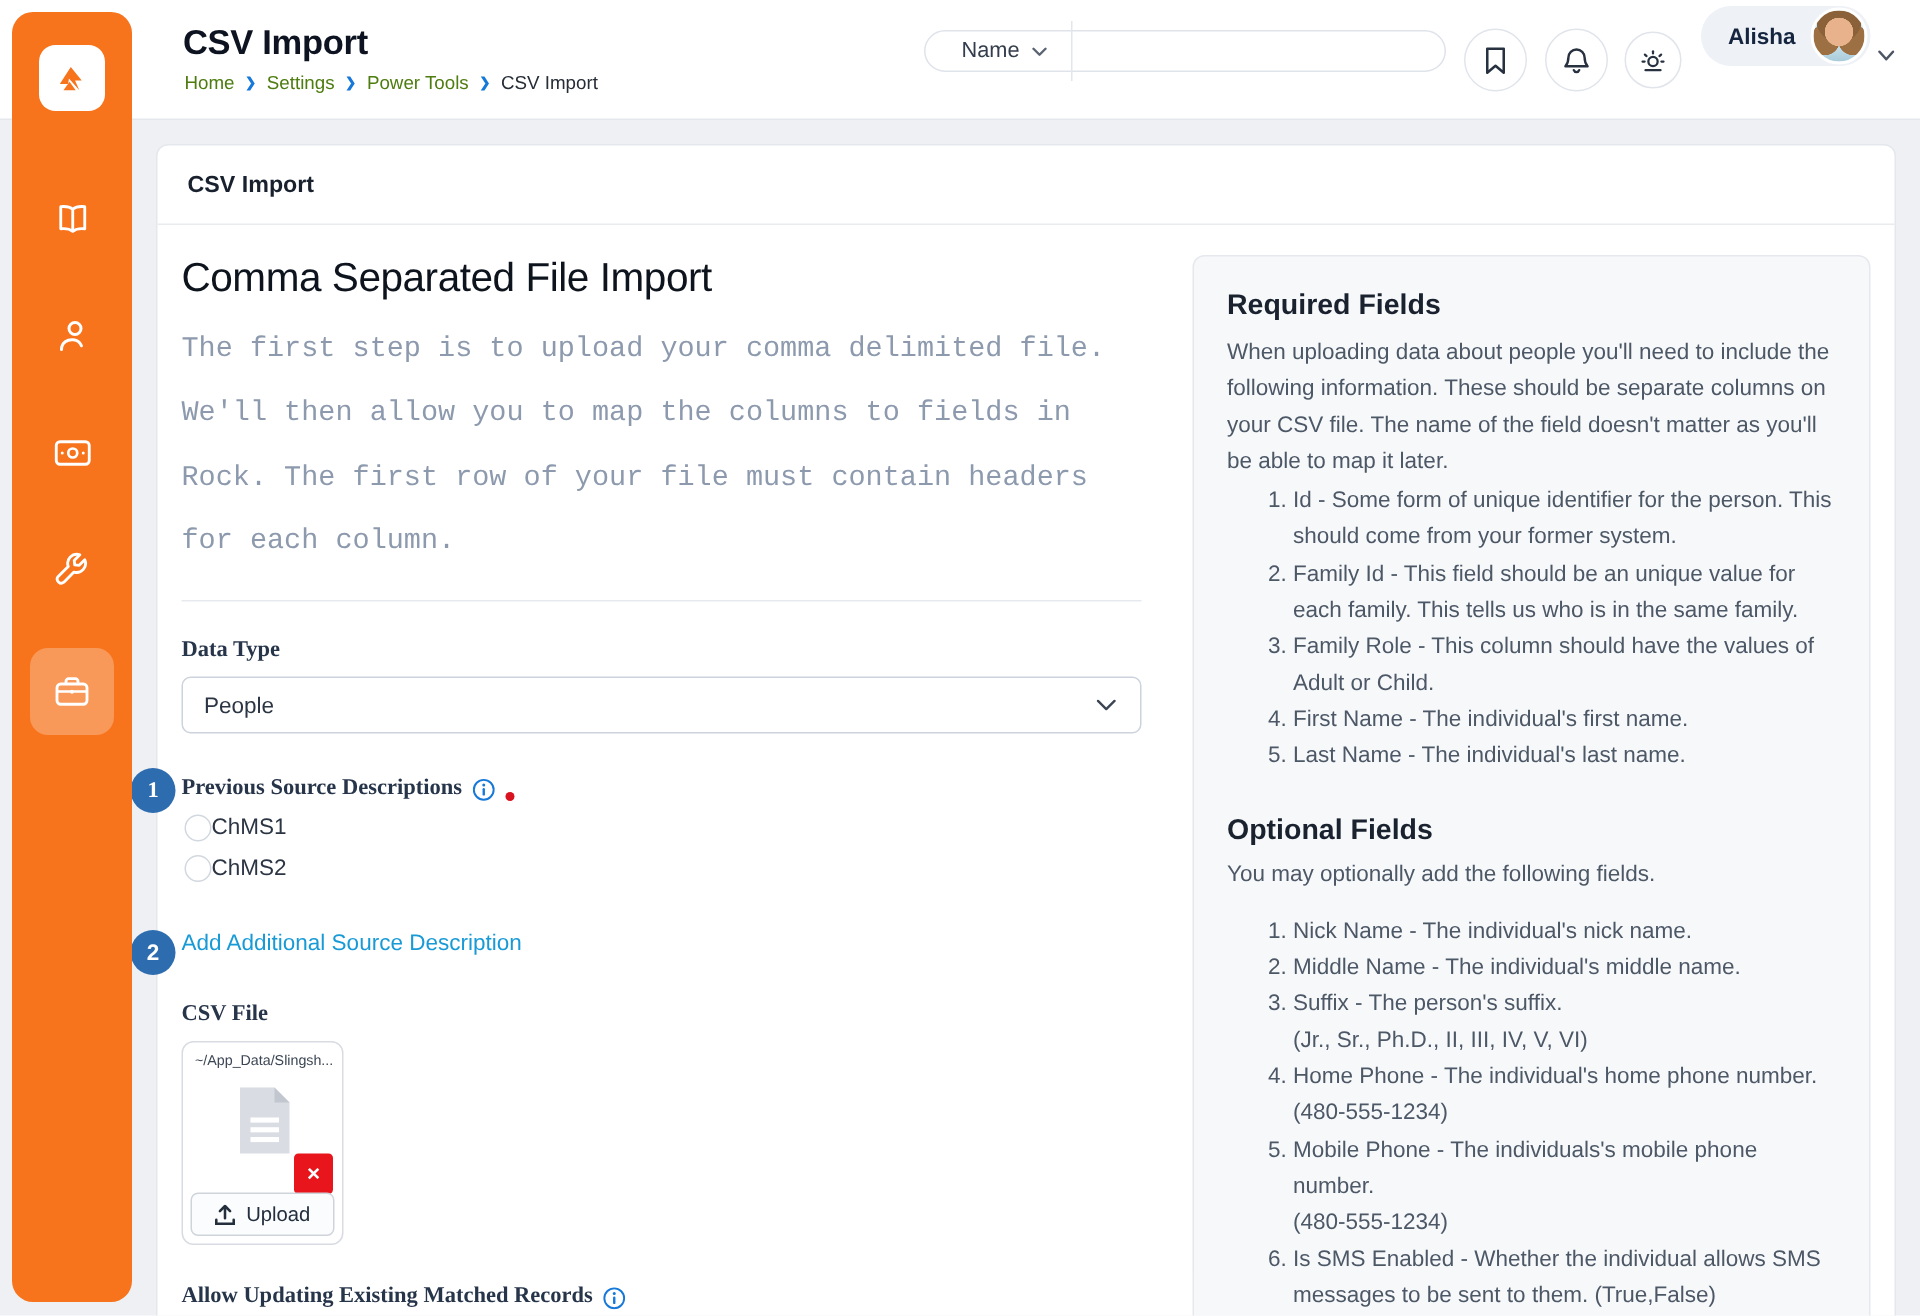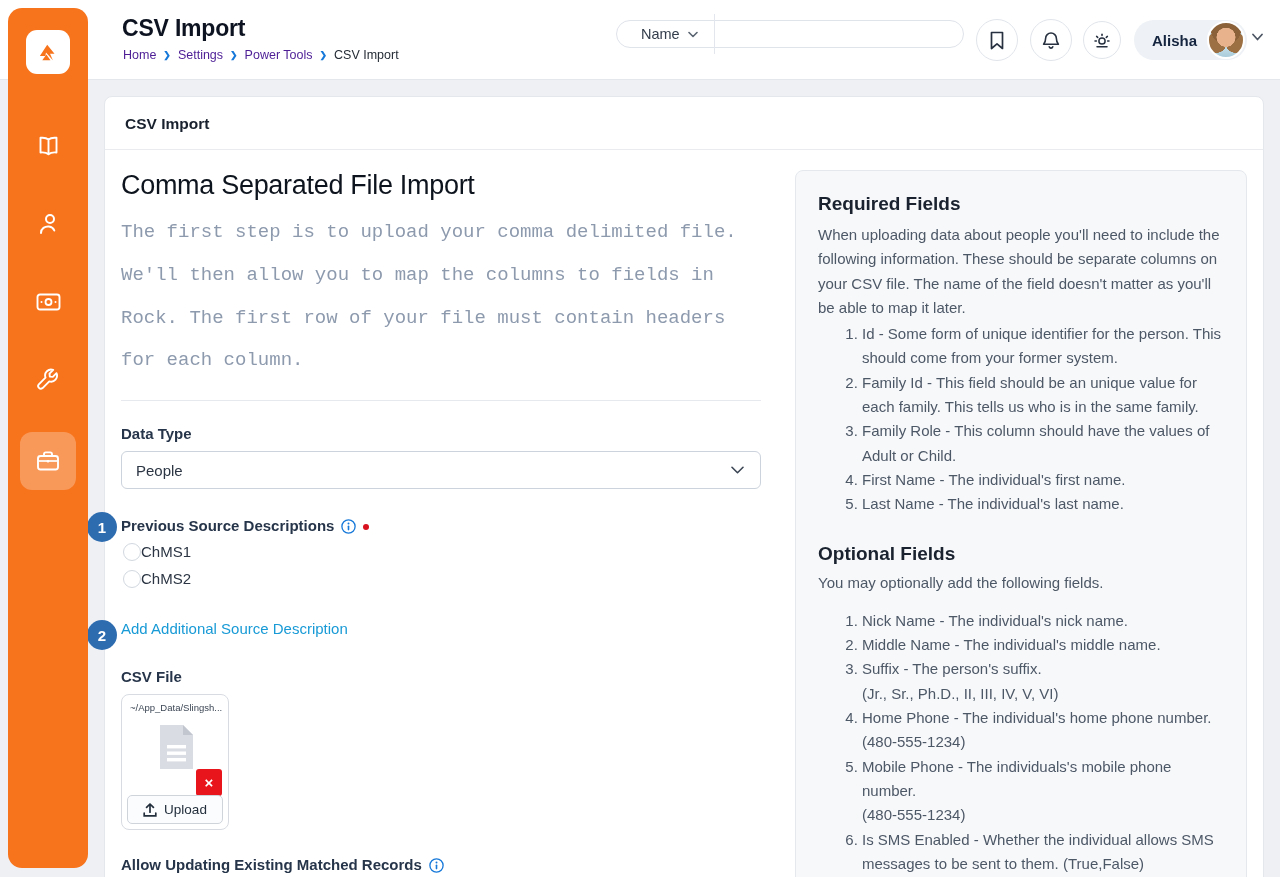--- a/index.html
+++ b/index.html
@@ -16,21 +16,21 @@
     background:#ffffff; border-bottom:1px solid #e4e7ec;
   }
   .page-title {
     position:absolute; left:122px; top:15px;
     font-size:23px; font-weight:800; color:#0d1320; letter-spacing:-.2px;
   }
   .breadcrumb {
     position:absolute; left:123px; top:48px;
     font-size:12.5px; display:flex; align-items:center; gap:7px;
   }
-  .crumb-link { color:#4c1d95; text-decoration:none; cursor:pointer; }
+  .crumb-link { color:#4d7c0f; text-decoration:none; cursor:pointer; }
   .crumb-sep { color:#1678d9; font-size:9px; font-weight:700; }
   .crumb-current { color:#262d36; }
   
   .search-pill {
     position:absolute; left:616px; top:20px; width:348px; height:28px;
     background:#fff; border:1px solid #dfe3ea; border-radius:20px;
     display:flex; align-items:center;
   }
   .search-filter {
     display:flex; align-items:center; gap:8px; padding:0 16px 0 24px;
@@ -43,21 +43,21 @@
     border-radius:0 20px 20px 0; padding:0 14px; font-size:14px; color:#333d4b;
     font-family:"Liberation Sans", sans-serif;
   }
   .hdr-circle {
     position:absolute; top:19px; width:42px; height:42px; border-radius:50%;
     background:#fff; border:1px solid #e1e5eb;
     display:flex; align-items:center; justify-content:center; cursor:pointer;
   }
   .hdr-circle svg { display:block; }
   .user-pill {
-    position:absolute; left:1134px; top:20px; height:40px;
+    position:absolute; left:1134px; top:4px; height:40px;
     background:#eef1f5; border-radius:20px;
     display:flex; align-items:center; gap:10px; padding:0 2px 0 18px; cursor:pointer;
   }
   .user-name { font-size:15px; font-weight:700; color:#15253f; }
   .avatar {
     width:38px; height:38px; border-radius:50%;
     background:
       radial-gradient(circle at 50% 42%, #e8b38c 0 36%, transparent 37%),
       radial-gradient(circle at 50% 18%, #8a6138 0 46%, transparent 47%),
       radial-gradient(circle at 22% 58%, #9c7043 0 30%, transparent 31%),
@@ -94,21 +94,21 @@
   .card-body { display:flex; padding:20px 16px; gap:34px; }
   .form-col { flex:1; position:relative; }
   
   .h1 { font-size:27px; font-weight:400; color:#0e141d; letter-spacing:-.3px; }
   .lead {
     margin-top:10px; font-size:19px; color:#8d9aae; line-height:2.25; max-width:650px;font-family:Liberation Mono, monospace;
   }
   .rule { border:none; border-top:1px solid #e6e9ed; margin:18px 0 24px 0; }
   .field-label {
     font-size:15px; font-weight:700; color:#27354a;
-    display:flex; align-items:center; gap:7px;
+    display:flex; align-items:flex-end; gap:7px;font-family:Liberation Serif, serif;
   }
   .select {
     margin-top:9px; height:38px; border:1px solid #ccd3dc; border-radius:6px;
     background:#fff; display:flex; align-items:center; justify-content:space-between;
     padding:0 16px 0 14px; font-size:15px; color:#2b3543; cursor:pointer;
   }
   .req-dot { width:6px; height:6px; border-radius:50%; background:#d8121e; margin-top:3px; }
   .info-icon { margin-top:1px; cursor:pointer; }
   .radio-row { display:flex; margin-top:9px; padding-left:2px; cursor:pointer; }
   .radio-circle { width:18px; height:18px; border-radius:50%; border:1px solid #d2d8df; background:#fff; }

